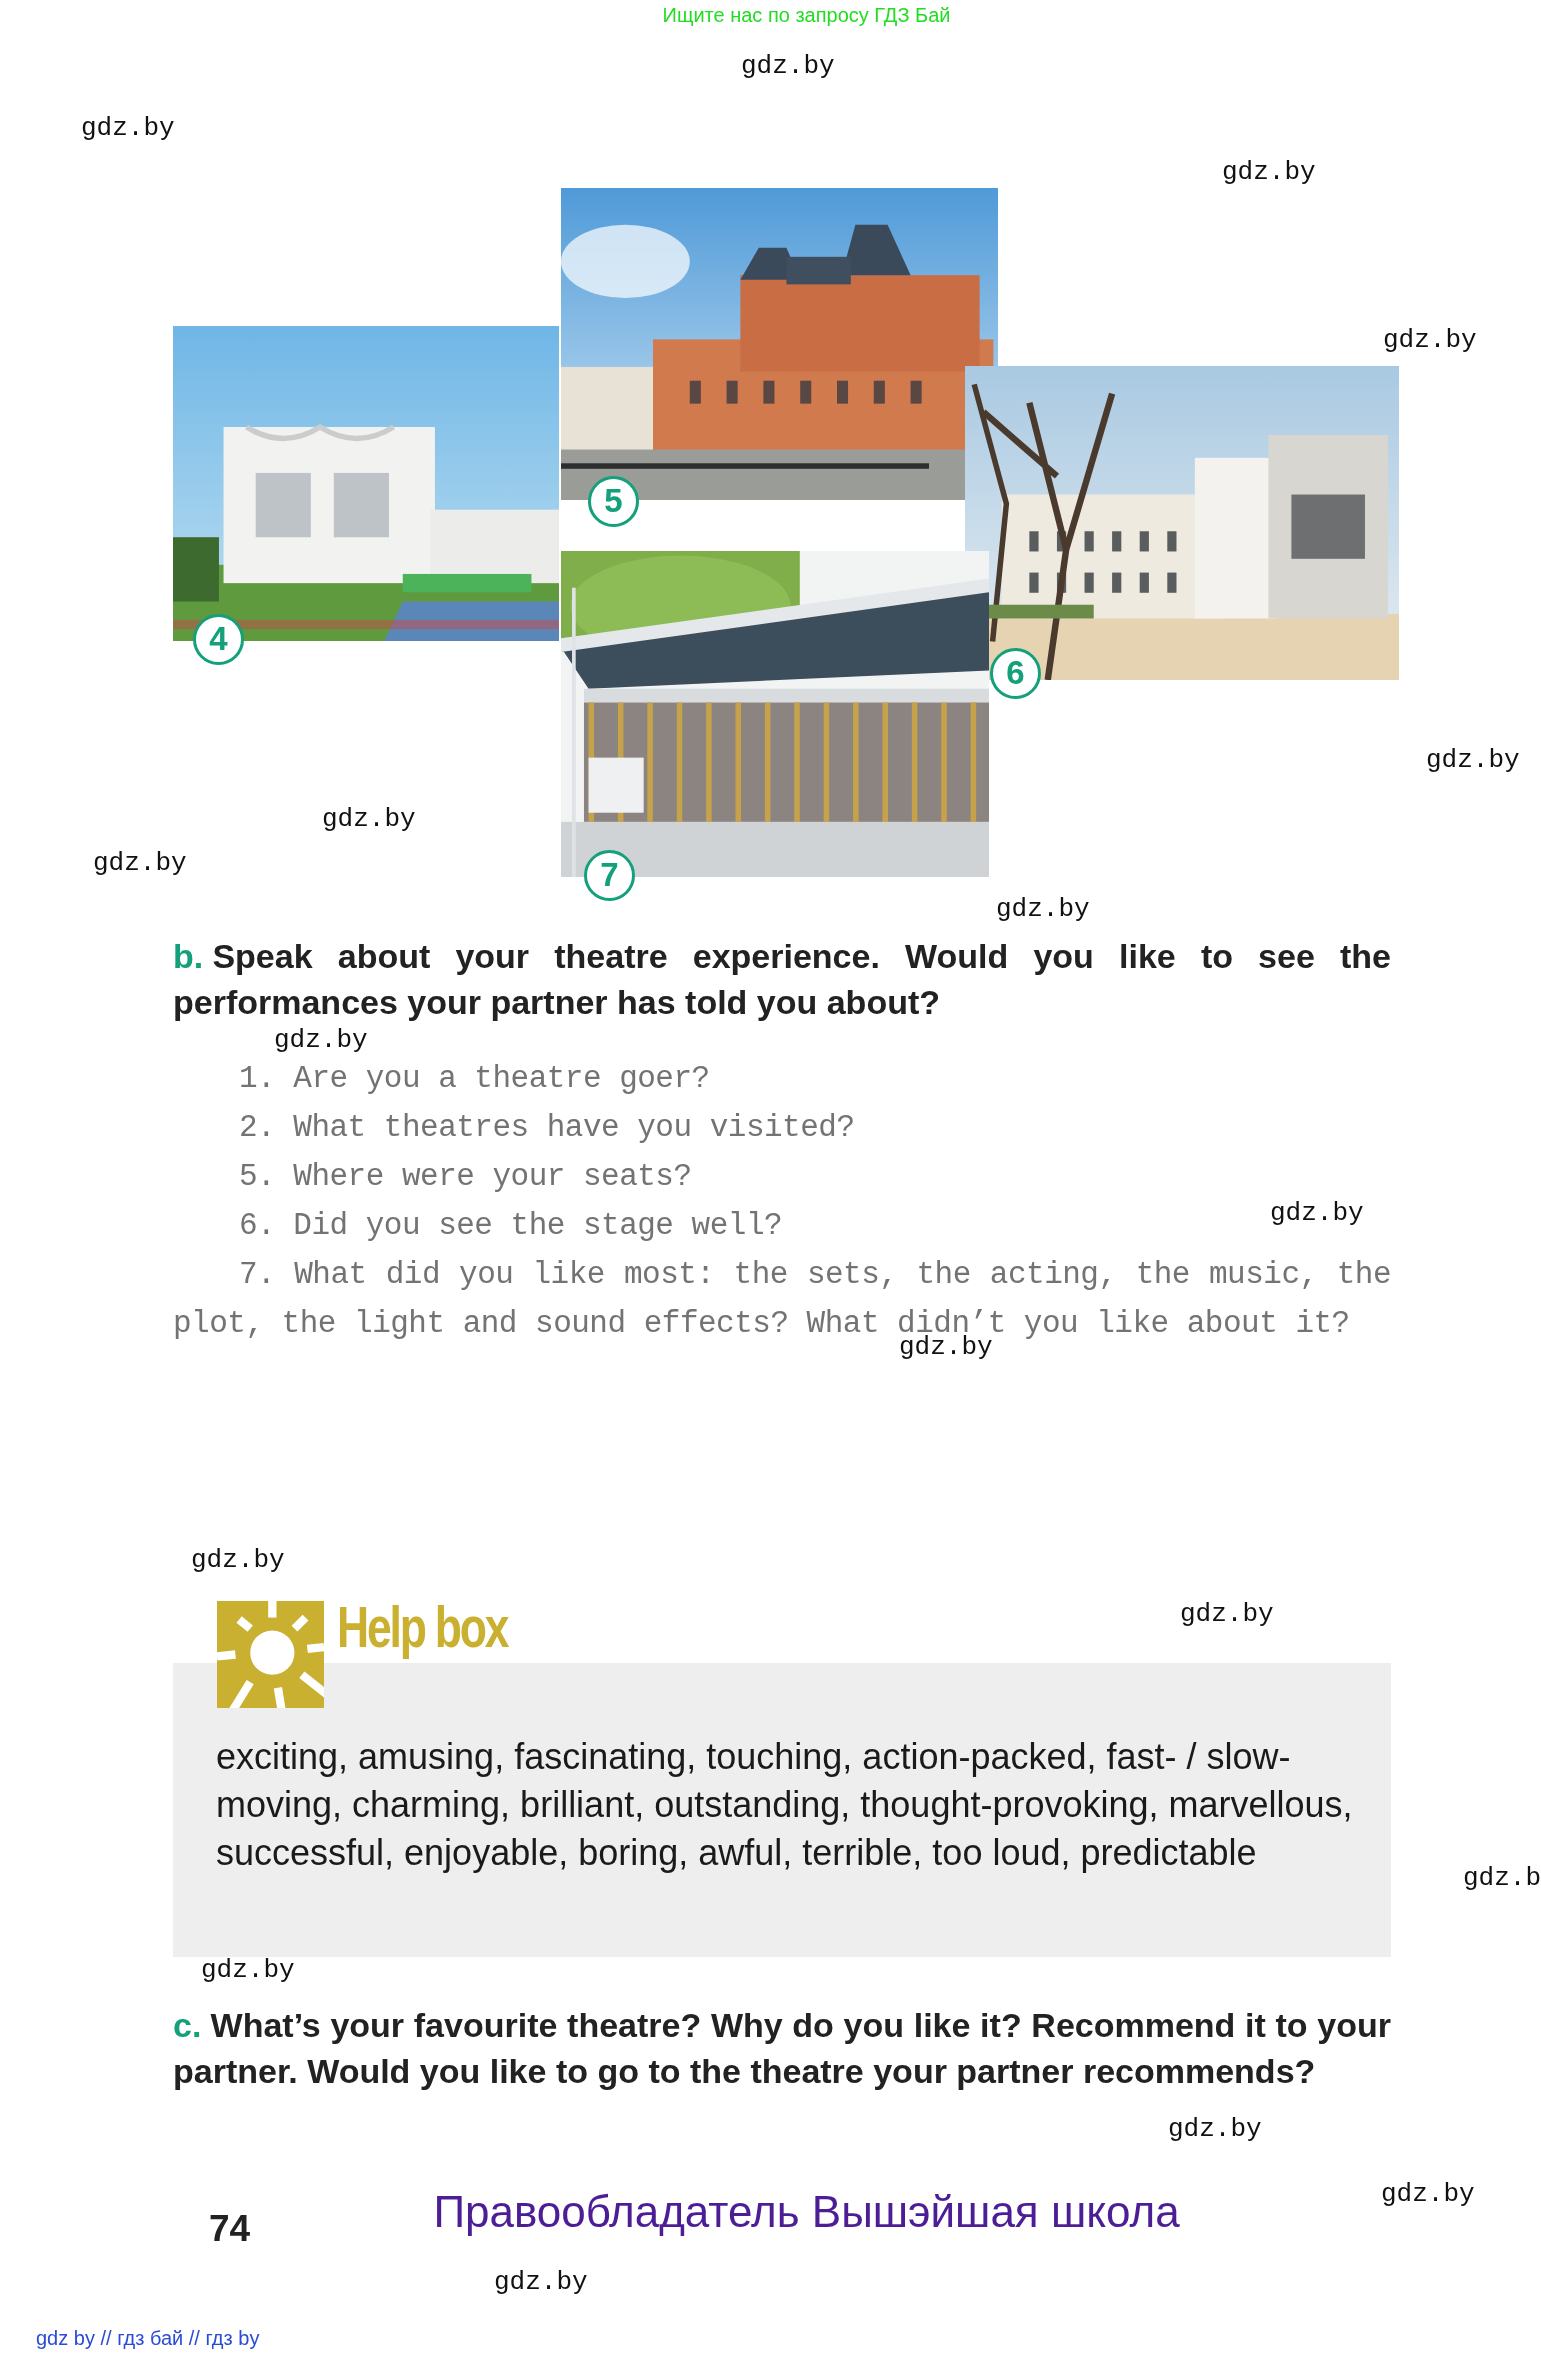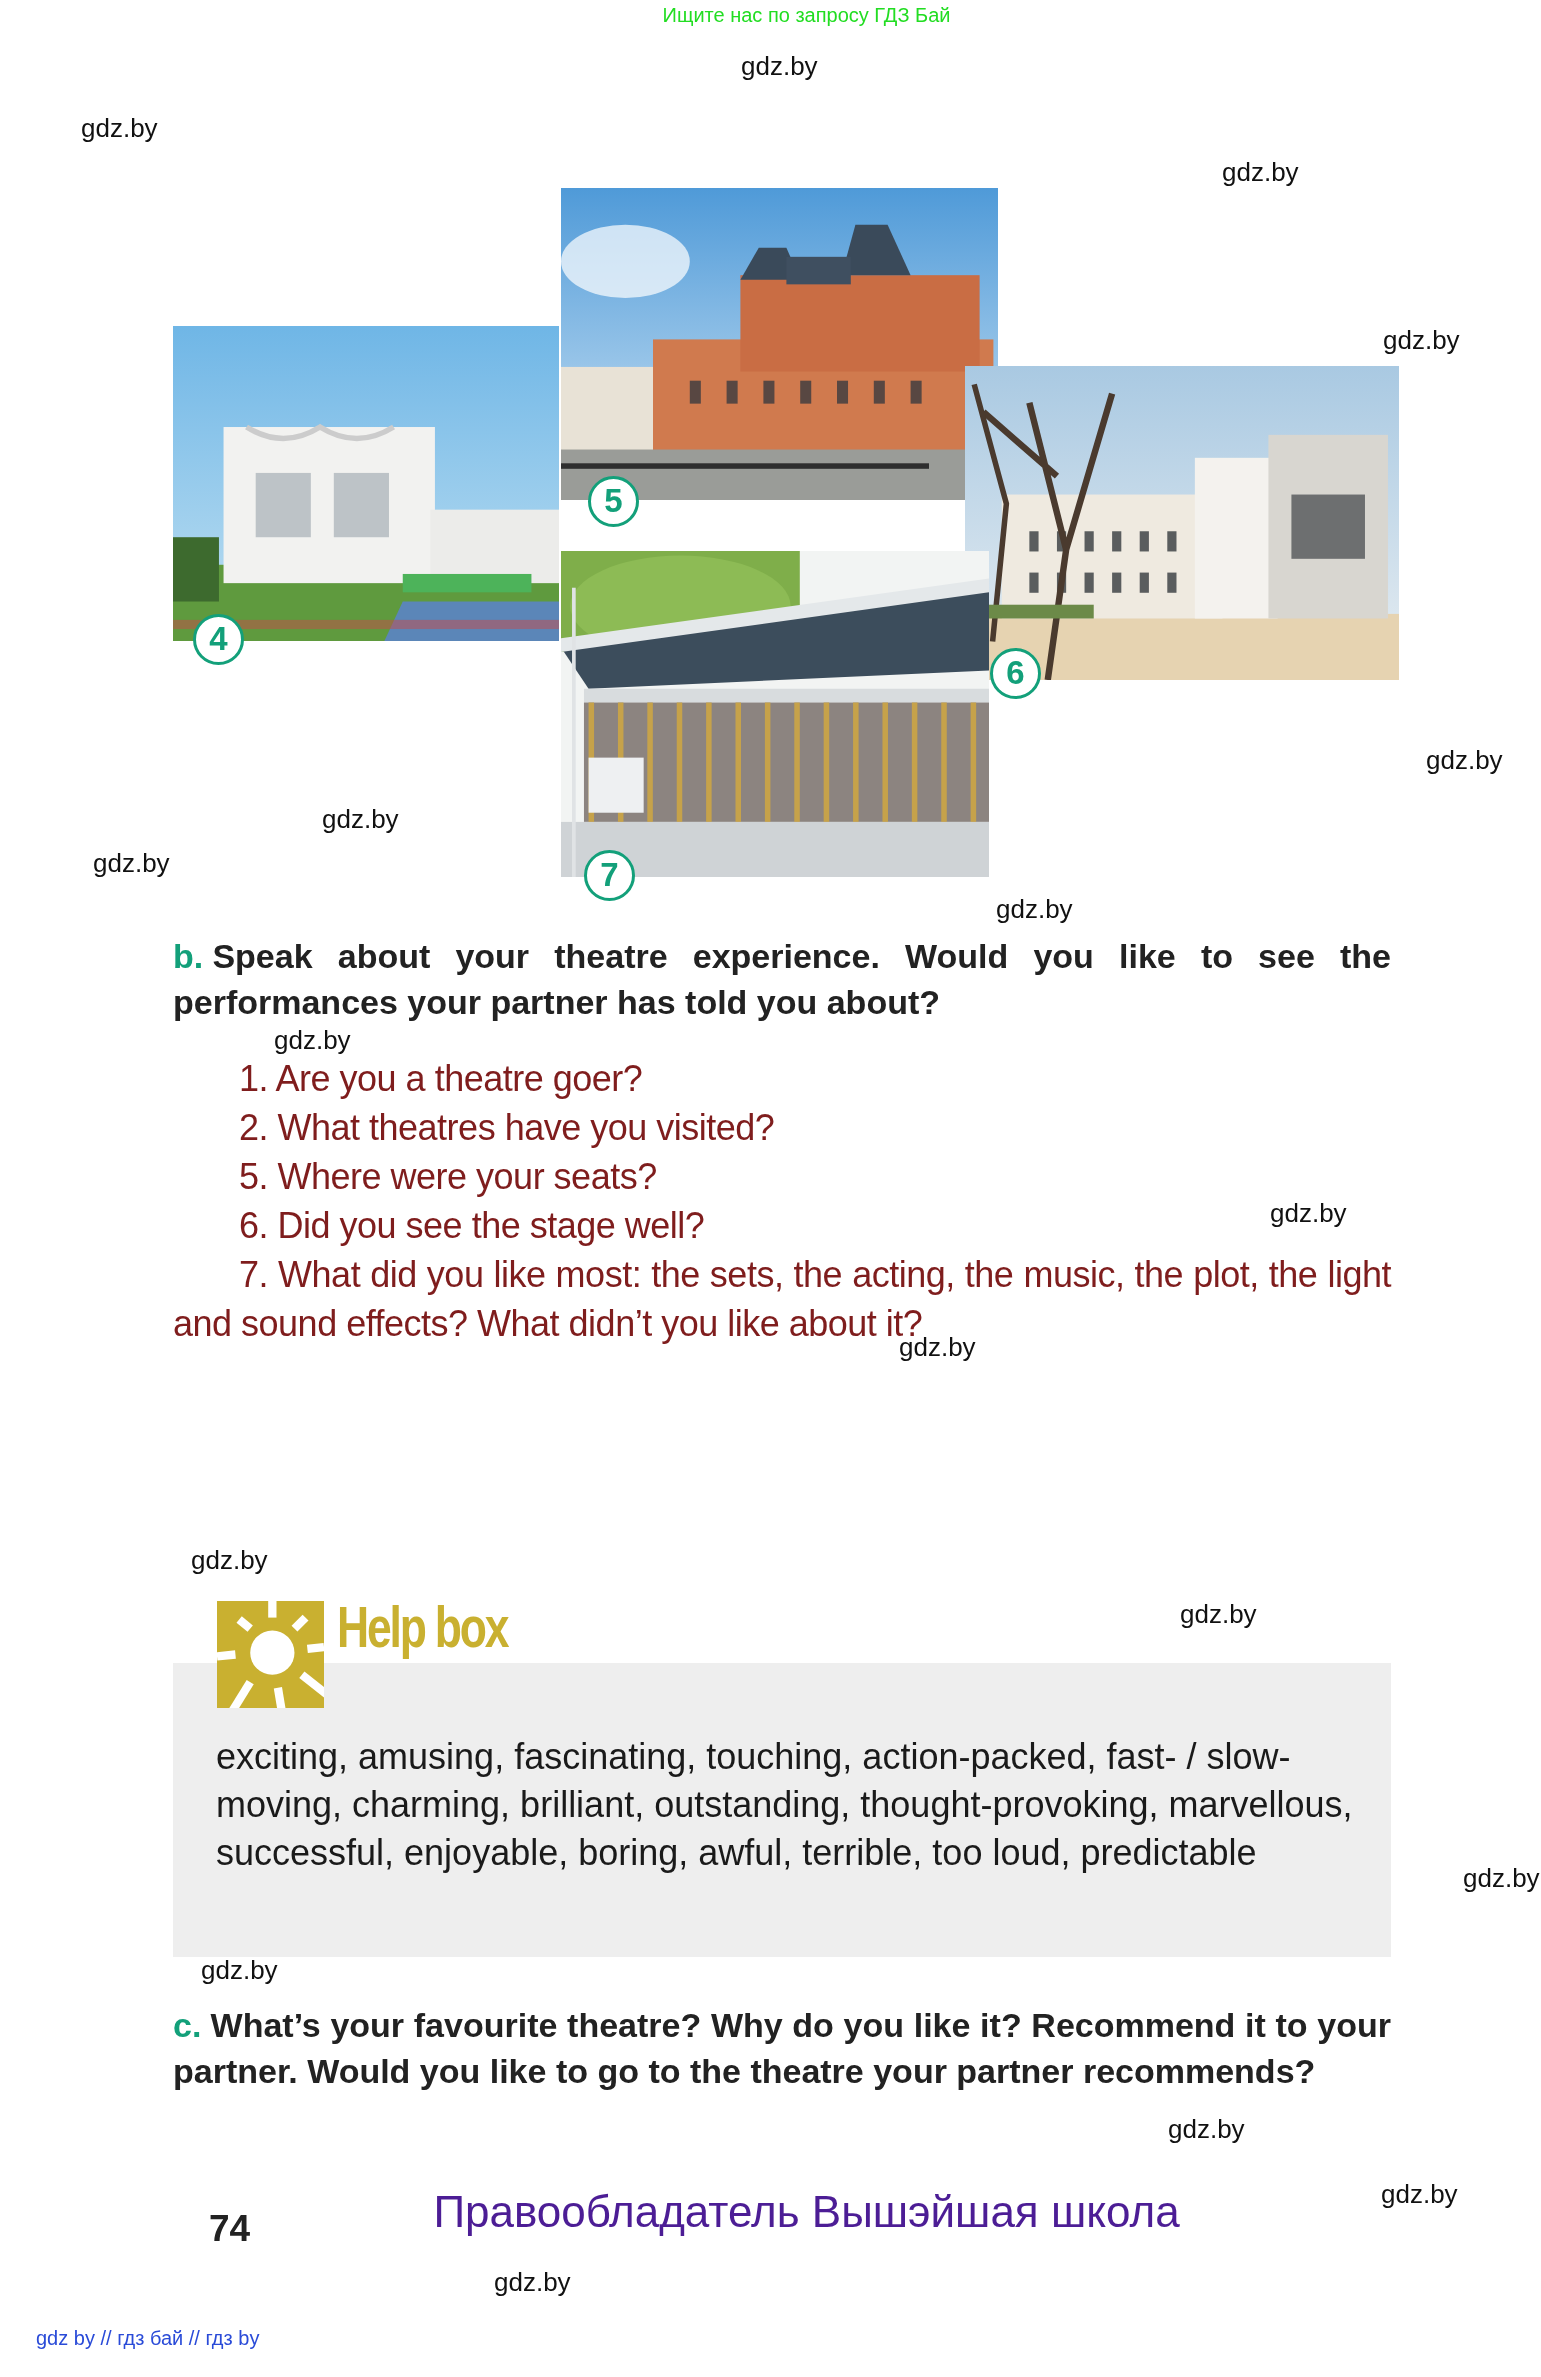--- a/index.html
+++ b/index.html
@@ -2,41 +2,41 @@
 <html style="font-size:14.7px"><head>
 <meta charset="utf-8">
 <style>
   html, body { margin:0; padding:0; }
   body {
     width:1541px; height:2377px; position:relative; overflow:hidden;
     background:#ffffff; font-family:"Liberation Sans", sans-serif; color:#1a1a1a;
   }
   .abs { position:absolute;padding-left:36px; }
   .top-banner { top:3.7px; left:0; width:1541px; text-align:center; color:#22dd22; font-size:20px; }
-  .wm { font-family:Liberation Sans, sans-serif; font-size:26px; color:#111; line-height:1;text-align:center; }
+  .wm { font-family:Liberation Mono, monospace; font-size:26px; color:#111; line-height:1;text-align:center; }
 
   .photo { position:absolute; overflow:hidden; background:#fff; padding:0; }
   .photo svg { display:block; width:100%; height:100%; }
   .badge {
     position:absolute; width:51px; height:51px; border-radius:50%;
     border:3.7px solid #13a07a; background:#fff; box-sizing:border-box;
     color:#13a07a; font-weight:bold; font-size:33px; text-align:center; line-height:44px;
     font-family:"Liberation Sans", sans-serif;
   }
 
   .task-head {
     position:absolute; left:173px; width:1218px;
     font-family:"Liberation Sans", sans-serif; font-weight:bold; font-size:34px;
     line-height:46px; text-align:justify; color:#222;
   }
   .task-letter { color:#13a07a; margin-right:9.2px; }
 
   .questions {
     position:absolute; left:173px; top:1054px; width:1218px;
-    font-family:Liberation Sans, sans-serif; font-size:36px; line-height:49px; color:#7f1d1d;
+    font-family:Liberation Mono, monospace; font-size:31px; line-height:49px; color:#737373;
     letter-spacing:-0.5px;
   }
   .q { text-indent:66px; text-align:justify; margin:0; }
 
   .helpbox { position:absolute; left:173px; top:1663px; width:1218px; height:294px; background:#eeeeee; }
   .help-logo { position:absolute; left:217px; top:1601px; width:107px; height:107px; }
   .help-title {
     position:absolute; left:337px; top:1599px; font-family:"Liberation Sans", sans-serif;
     font-weight:bold; font-size:57px; color:#c9b030; letter-spacing:-2.8px; transform:scaleX(0.78);
     transform-origin:left top; line-height:1;

